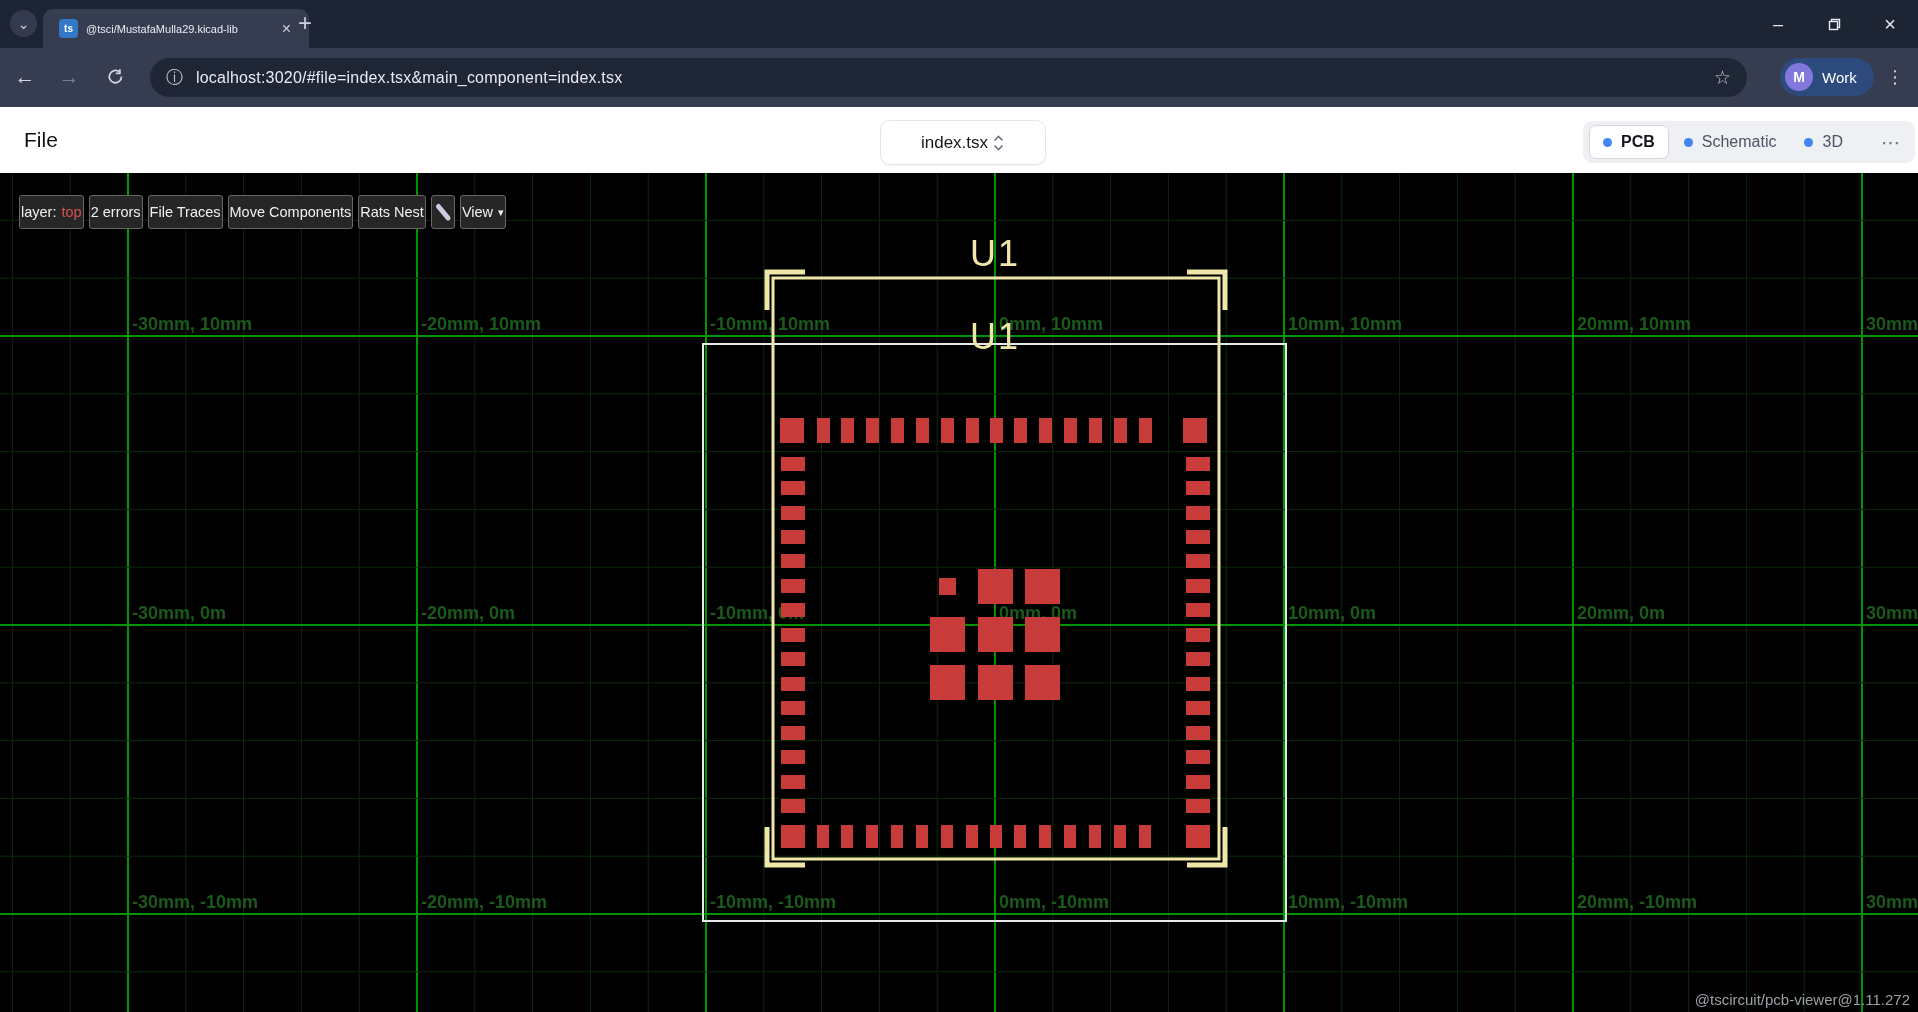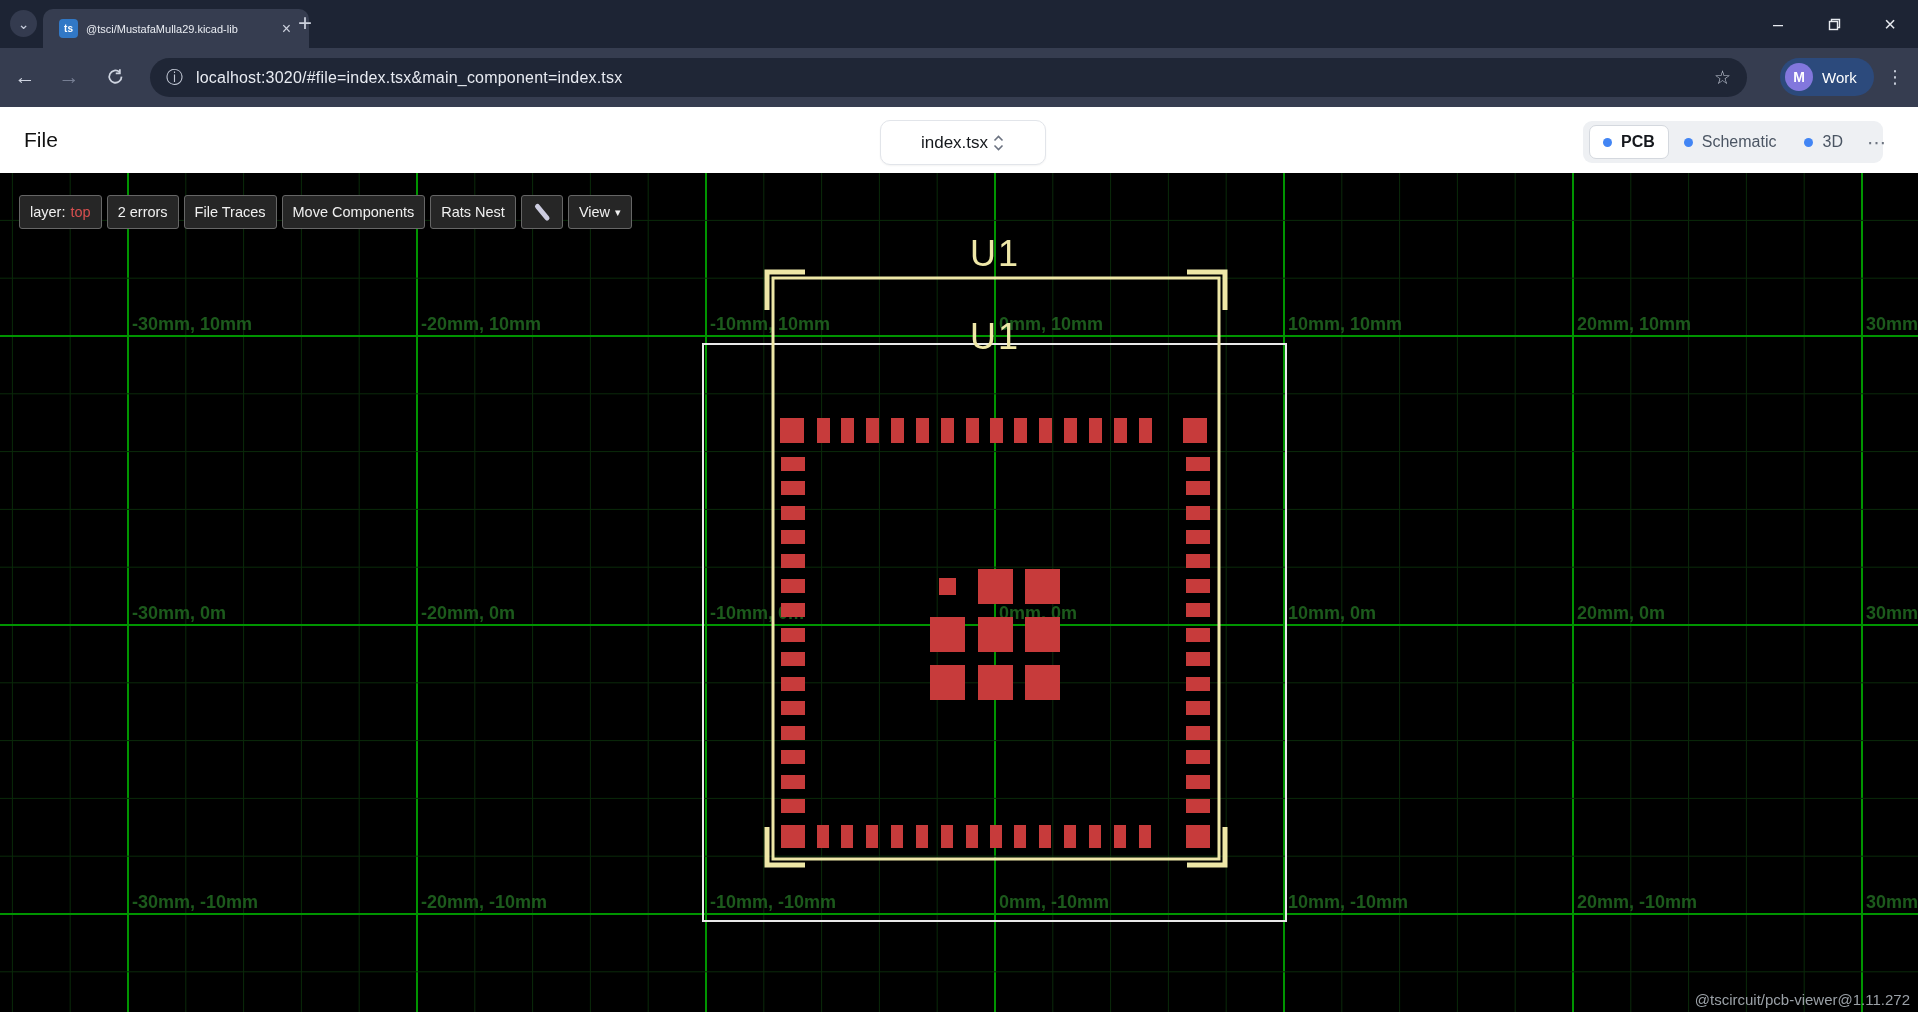--- a/index.html
+++ b/index.html
@@ -42,33 +42,33 @@
   .profile-label{color:#fff;font-size:15px;}
   .kebab{position:absolute;right:6px;top:12px;width:34px;height:34px;display:flex;align-items:center;justify-content:center;
     color:#ced4e0;font-size:18px;}
 
   
   .appheader{height:66px;background:#fff;position:relative;}
   .file-menu{position:absolute;left:24px;top:0;height:66px;display:flex;align-items:center;font-size:21px;color:#111;cursor:pointer;}
   .file-selector{position:absolute;left:880px;top:13px;width:166px;height:45px;border:1px solid #e2e5ea;border-radius:10px;
     background:#fff;box-shadow:0 1px 2px rgba(0,0,0,.05);display:flex;align-items:center;justify-content:center;gap:4px;
     font-size:17px;color:#15181c;box-sizing:border-box;cursor:pointer;}
-  .view-switcher{position:absolute;left:1583px;top:14px;width:300px;height:42px;background:#eef0f3;border-radius:9px;
+  .view-switcher{position:absolute;left:1583px;top:14px;width:332px;height:42px;background:#eef0f3;border-radius:9px;
     display:flex;align-items:center;padding:0 6px;gap:2px;box-sizing:border-box;}
   .view-btn{display:flex;align-items:center;gap:9px;padding:0 13px;height:32px;border-radius:7px;font-size:16px;color:#4b5563;cursor:pointer;}
   .view-btn .dot{width:9px;height:9px;border-radius:50%;background:#4285f4;}
   .view-btn.active{background:#fff;border:1px solid #d4d8de;color:#15181d;font-weight:bold;}
   .ellipsis{margin-left:auto;color:#6d7480;font-size:19px;padding:0 9px;cursor:pointer;}
 
   
   .canvas{position:relative;height:839px;background:#000;overflow:hidden;}
   .canvas svg.board{position:absolute;left:0;top:0;}
   .pcb-toolbar{position:absolute;left:19px;top:22px;display:flex;gap:5px;z-index:2;}
   .tool-btn{background:#262626;border:1px solid #666;border-radius:3px;color:#f0f0f0;font-size:14.5px;height:34px;
-    display:flex;align-items:center;padding:0 10px;gap:5px;box-sizing:border-box;cursor:pointer;white-space:nowrap;}
+    display:flex;align-items:center;padding:0 1px;gap:5px;box-sizing:border-box;cursor:pointer;white-space:nowrap;}
   .layer-top{color:#d84f4f;}
   .version{position:absolute;right:8px;bottom:4px;color:#9aa0a6;font-size:15px;z-index:2;}
   svg text{font-family:"Liberation Sans",sans-serif;}
 </style>
 </head>
 <body>
 
 <div class="win">
 
   <div class="tabbar">

